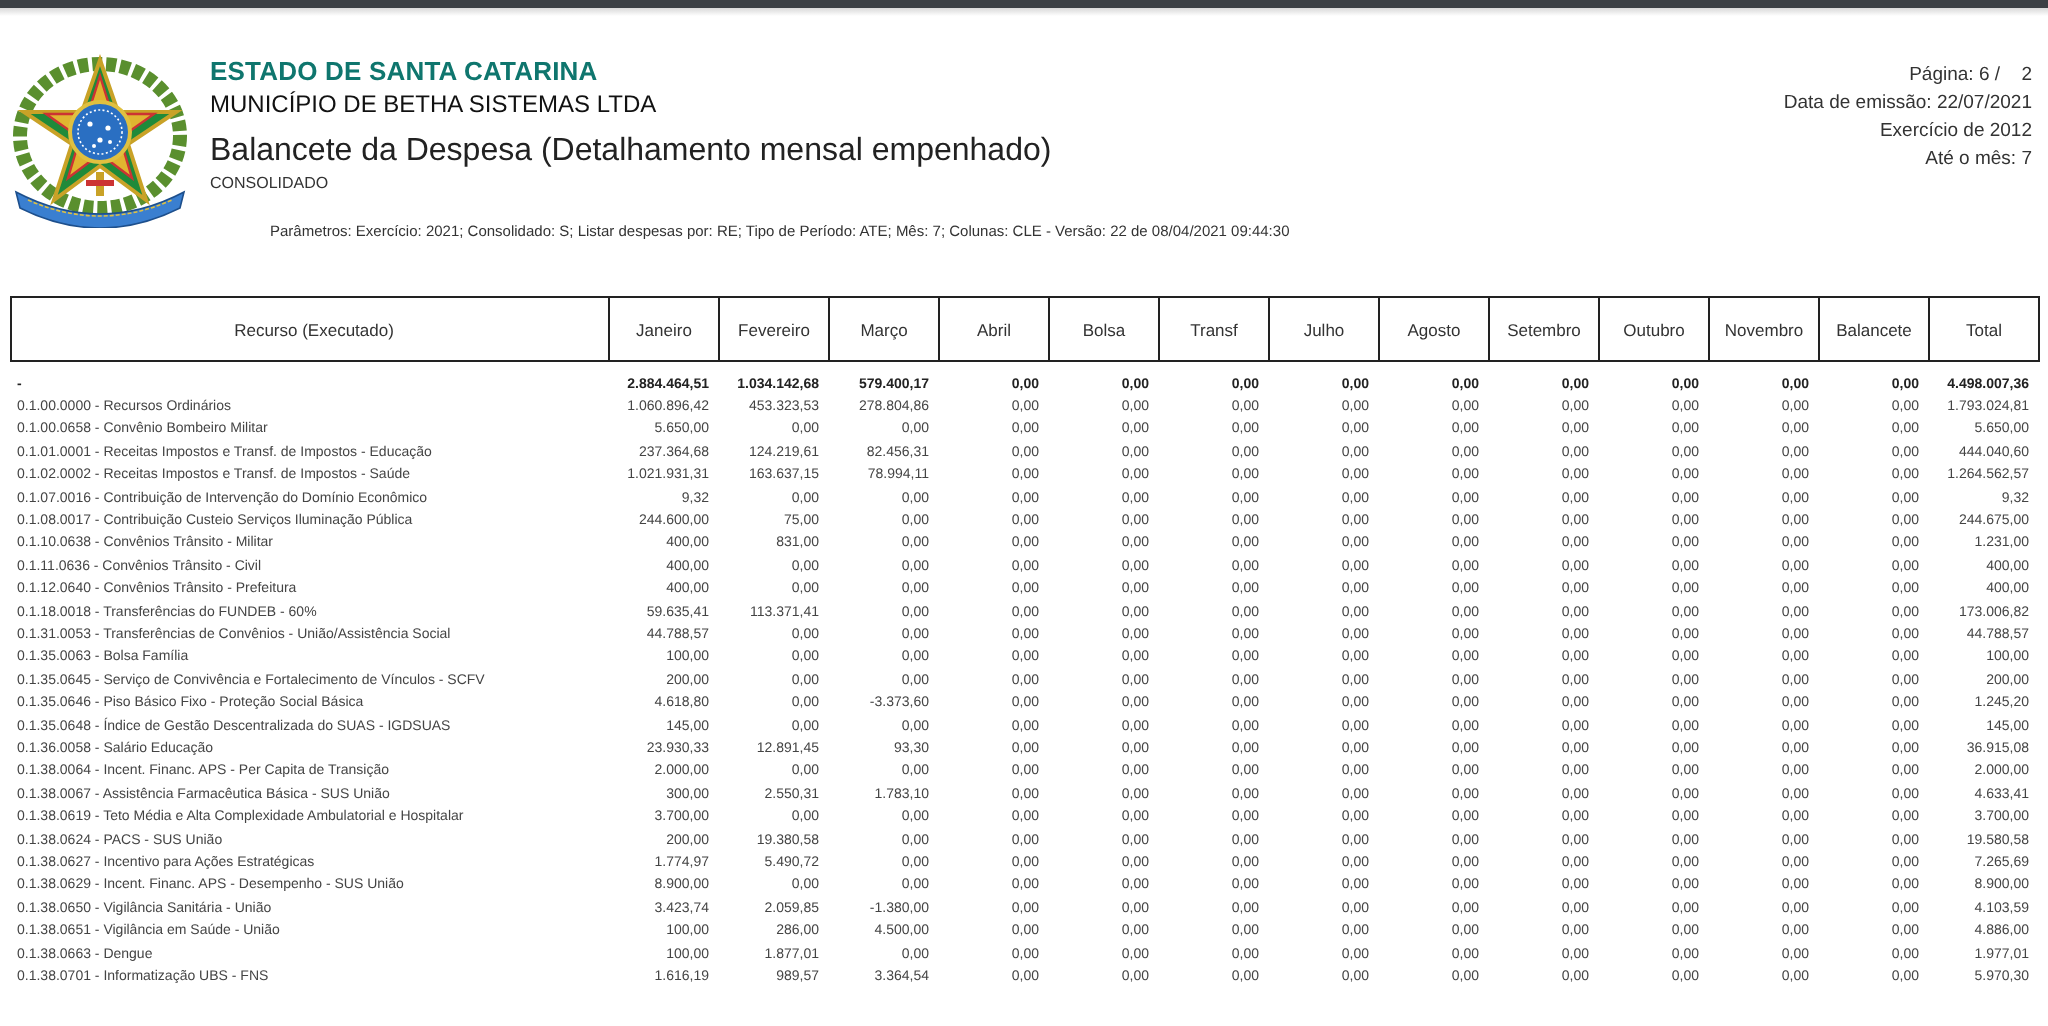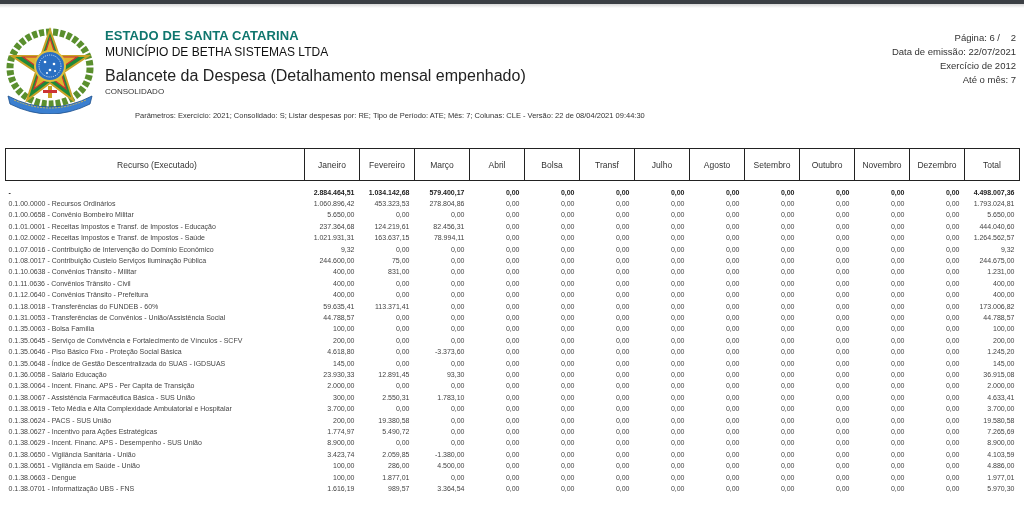--- a/index.html
+++ b/index.html
@@ -94,21 +94,21 @@
         <th>Fevereiro</th>
         <th>Março</th>
         <th>Abril</th>
         <th>Bolsa</th>
         <th>Transf</th>
         <th>Julho</th>
         <th>Agosto</th>
         <th>Setembro</th>
         <th>Outubro</th>
         <th>Novembro</th>
-        <th>Dezembro</th>
+        <th>Balancete</th>
         <th>Total</th>
       </tr>
   </thead>
   <tbody id="tbody">
       <tr class="spacer">
         <td colspan="14"></td>
       </tr>
       <tr class="total-row">
         <td class="desc">-</td>
         <td>2.884.464,51</td>

